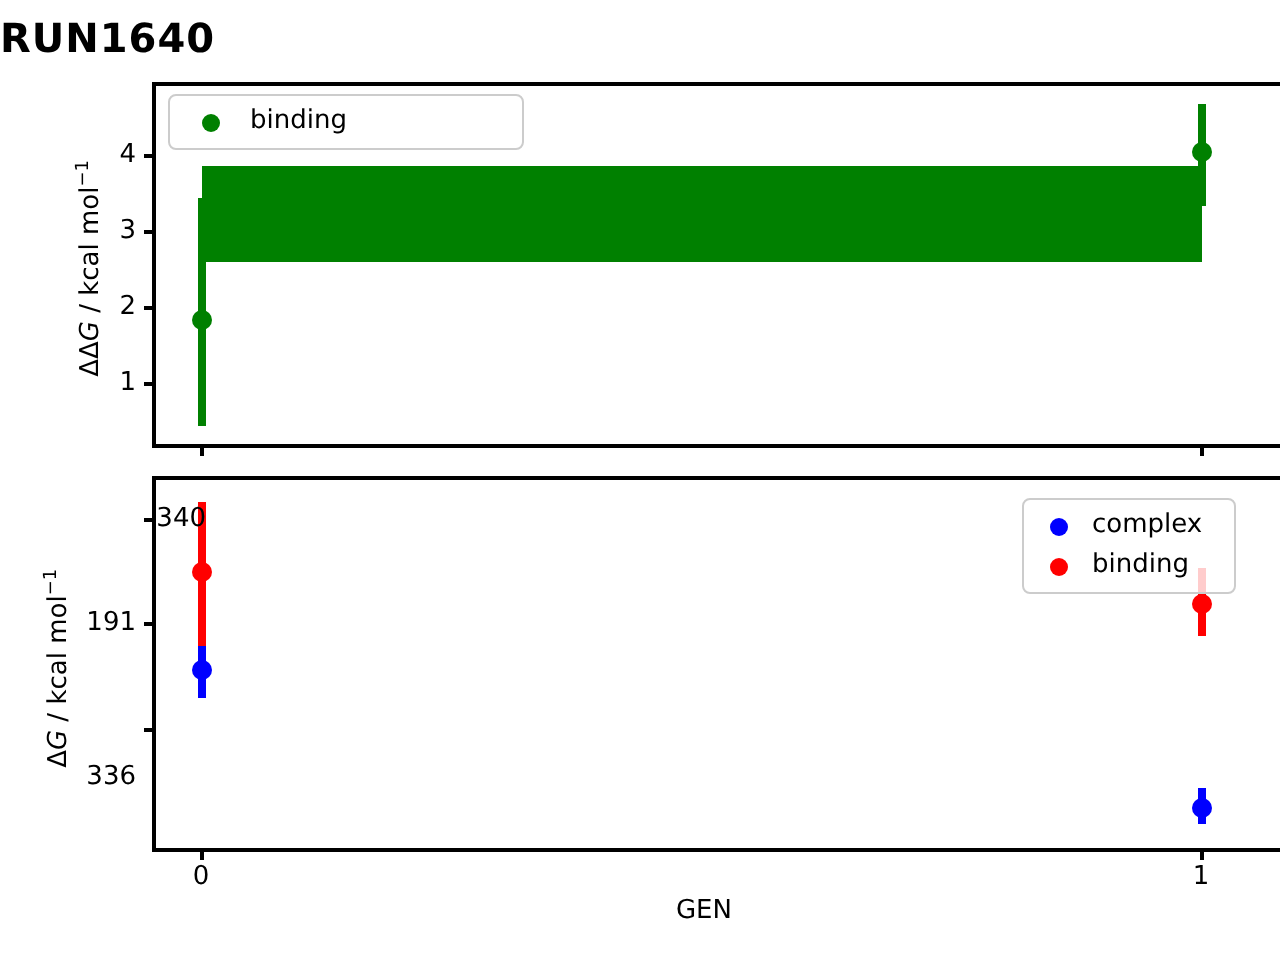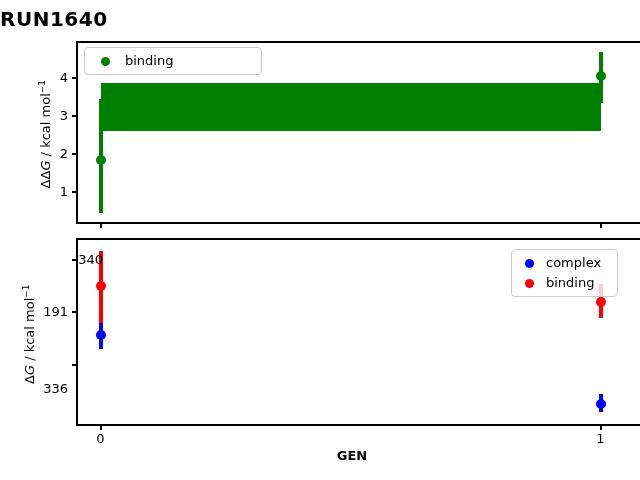--- a/index.html
+++ b/index.html
@@ -8,21 +8,21 @@
   #suptitle{position:absolute;top:7px;left:0;width:640px;text-align:left;
             font-size:20px;font-weight:600;letter-spacing:0.5px;}
   .axes{position:absolute;border:2px solid #000;background:#fff;box-sizing:content-box;padding-left:24px;}
   #axes-top{left:76px;top:41px;width:549px;height:179px;}
   #axes-bottom{left:76px;top:238px;width:549px;height:184px;}
   .tickmark{position:absolute;background:#000;}
   .ylab{position:absolute;font-size:13px;line-height:16px;text-align:right;width:68px;left:0;}
   .xlab{position:absolute;font-size:13px;line-height:14px;text-align:center;width:24px;}
   .axis-label-y{position:absolute;font-size:13px;line-height:16px;text-align:center;width:200px;
                 transform:rotate(-90deg);}
-  #xlabel{position:absolute;top:448px;left:322px;width:60px;text-align:center;font-size:13px;font-weight:bold;}
+  #xlabel{position:absolute;top:448px;left:322px;width:60px;text-align:center;font-size:13px;}
   .legend{position:absolute;background:rgba(255,255,255,0.8);border:1px solid #ccc;
           border-radius:4px;z-index:5;padding:3px 0;}
   #legend-top{left:6px;top:4px;width:176px;}
   #legend-bottom{left:433px;top:9px;width:105px;}
   .lrow{display:flex;align-items:center;height:20px;}
   .lmark{width:40px;display:flex;justify-content:center;align-items:center;flex:0 0 40px;}
   #legend-bottom .lmark{width:34px;flex:0 0 34px;}
   .ldot{width:9px;height:9px;border-radius:50%;}
   .dashline{width:32px;height:0;border-top:2px dotted #008000;}
   .ltext{font-size:13px;line-height:16px;white-space:nowrap;}

